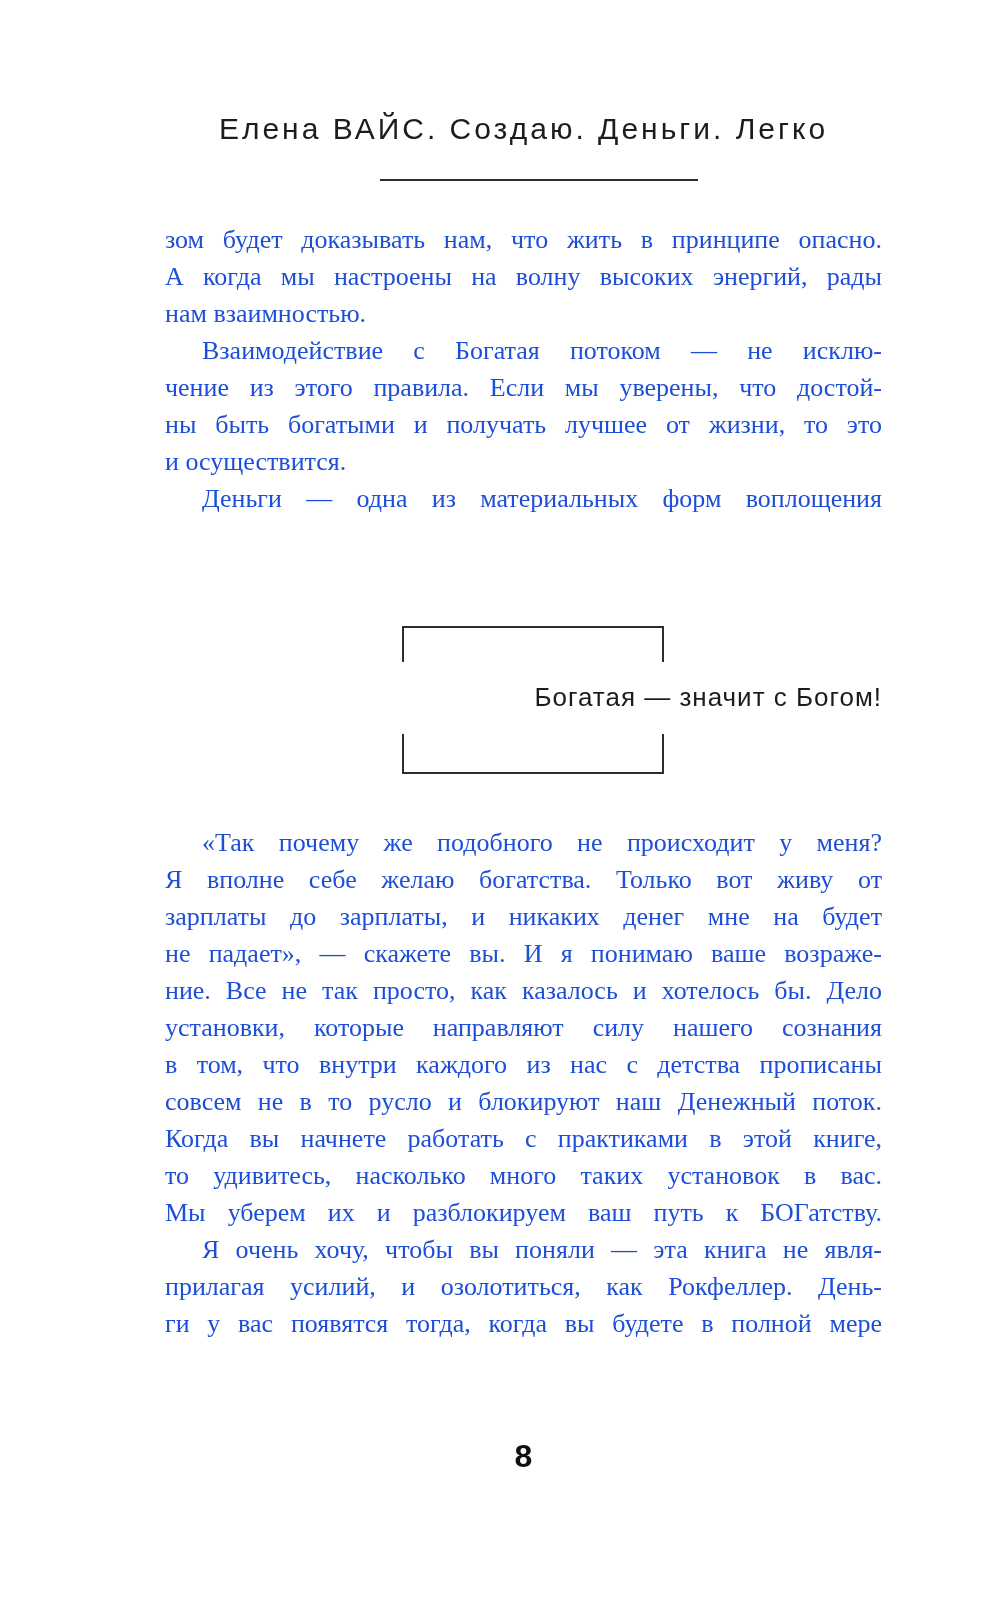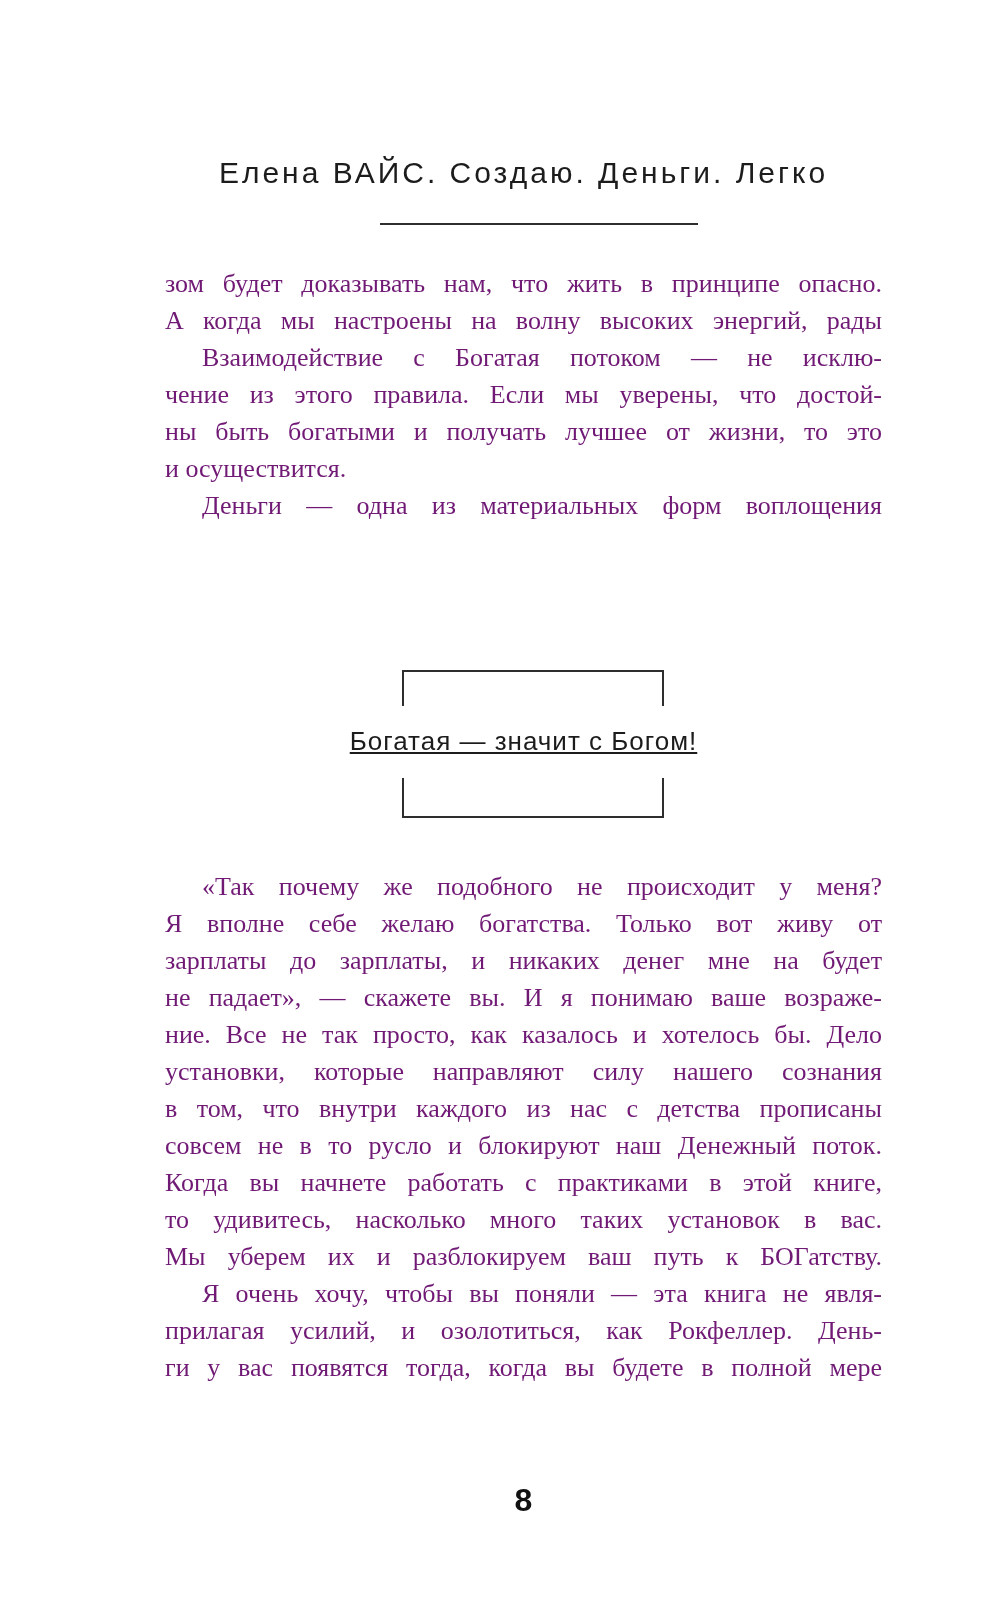--- a/index.html
+++ b/index.html
@@ -7,21 +7,20 @@
     width: 1000px;
     height: 1616px;
     background: #ffffff;
     position: relative;
     font-family: "Liberation Serif", serif;
   }
   .page {
     position: absolute;
     inset: 0;
     background: #ffffff;
-    margin-top: 44px;
   }
   
   .running-title {
     position: absolute;
     left: 165px;
     top: 112px;
     width: 717px;
     text-align: center;
     font-family: "Liberation Sans", sans-serif;
     font-weight: 400;
@@ -36,21 +35,21 @@
     top: 179px;
     width: 318px;
     height: 0;
     border-top: 2px solid #2e2e2e;
   }
   
   .text-block {
     position: absolute;
     left: 165px;
     width: 717px;
-    color: #701a75;
+    color: #1d4ed8;
   }
   .block-top { top: 221px; }
   .block-bottom { top: 824px; }
   .line {
     display: block;
     font-size: 26px;
     line-height: 37px;
     text-align: justify;
     text-align-last: justify;
     -moz-text-align-last: justify;
@@ -81,27 +80,26 @@
     height: 40px;
     border-bottom: 2px solid #2e2e2e;
     border-left: 2px solid #2e2e2e;
     border-right: 2px solid #2e2e2e;
   }
   .quote-text {
     position: absolute;
     left: 165px;
     top: 682px;
     width: 717px;
-    text-align: center;
+    text-align: right;
     font-family: "Liberation Sans", sans-serif;
     font-size: 26px;
     letter-spacing: 1px;
     color: #1c1c1c;
     white-space: nowrap;
-    text-decoration: underline;
   }
   
   .page-number {
     position: absolute;
     left: 165px;
     top: 1438px;
     width: 717px;
     text-align: center;
     font-family: "Liberation Sans", sans-serif;
     font-weight: 700;
@@ -113,20 +111,21 @@
 <body>
 
 <div class="page">
 
   <div class="running-title">Елена ВАЙС. Создаю. Деньги. Легко</div>
   <div class="header-rule"></div>
 
   <div class="text-block block-top">
     <span class="line">зом будет доказывать нам, что жить в принципе опасно.</span>
     <span class="line">А когда мы настроены на волну высоких энергий, рады</span>
+    <span class="line pend">нам взаимностью.</span>
     <span class="line indent">Взаимодействие с Богатая потоком — не исклю-</span>
     <span class="line">чение из этого правила. Если мы уверены, что достой-</span>
     <span class="line">ны быть богатыми и получать лучшее от жизни, то это</span>
     <span class="line pend">и осуществится.</span>
     <span class="line indent">Деньги — одна из материальных форм воплощения</span>
   </div>
 
   <div class="quote-bracket top"></div>
   <div class="quote-text">Богатая — значит с Богом!</div>
   <div class="quote-bracket bottom"></div>

